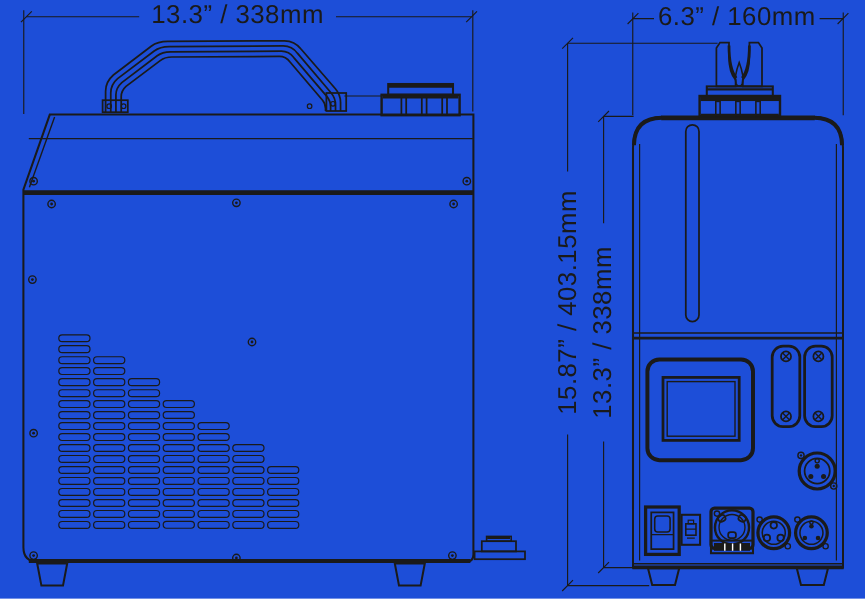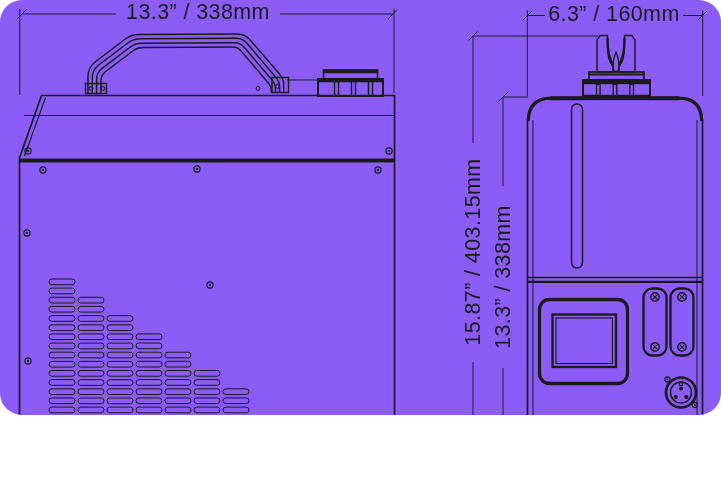--- a/index.html
+++ b/index.html
@@ -1,17 +1,17 @@
 <!DOCTYPE html>
 <html><head>
 <meta charset="utf-8">
 <style>
   html,body{margin:0;padding:0;background:#fff;}
-  #stage{position:relative;width:721px;height:415px;background:#8b5cf6;overflow:hidden;
-         font-family:"Liberation Sans","DejaVu Sans",sans-serif;border-radius:22px;}
+  #stage{position:relative;width:721px;height:499px;background:#1d4ed8;overflow:hidden;
+         font-family:"Liberation Sans","DejaVu Sans",sans-serif;}
   svg{position:absolute;left:0;top:0;}
   
   .dim{fill:none;stroke:#1a1a1a;stroke-width:0.95;}
   .s1{fill:none;stroke:#1a1a1a;stroke-width:1;}
   .s11{fill:none;stroke:#1a1a1a;stroke-width:1.15;}
   .s13{fill:none;stroke:#1a1a1a;stroke-width:1.3;}
   .s14{fill:none;stroke:#1a1a1a;stroke-width:1.45;}
   .s16{fill:none;stroke:#1a1a1a;stroke-width:1.7;}
   .s2{fill:none;stroke:#1a1a1a;stroke-width:2;}
   .s22{fill:none;stroke:#1a1a1a;stroke-width:2.3;}

